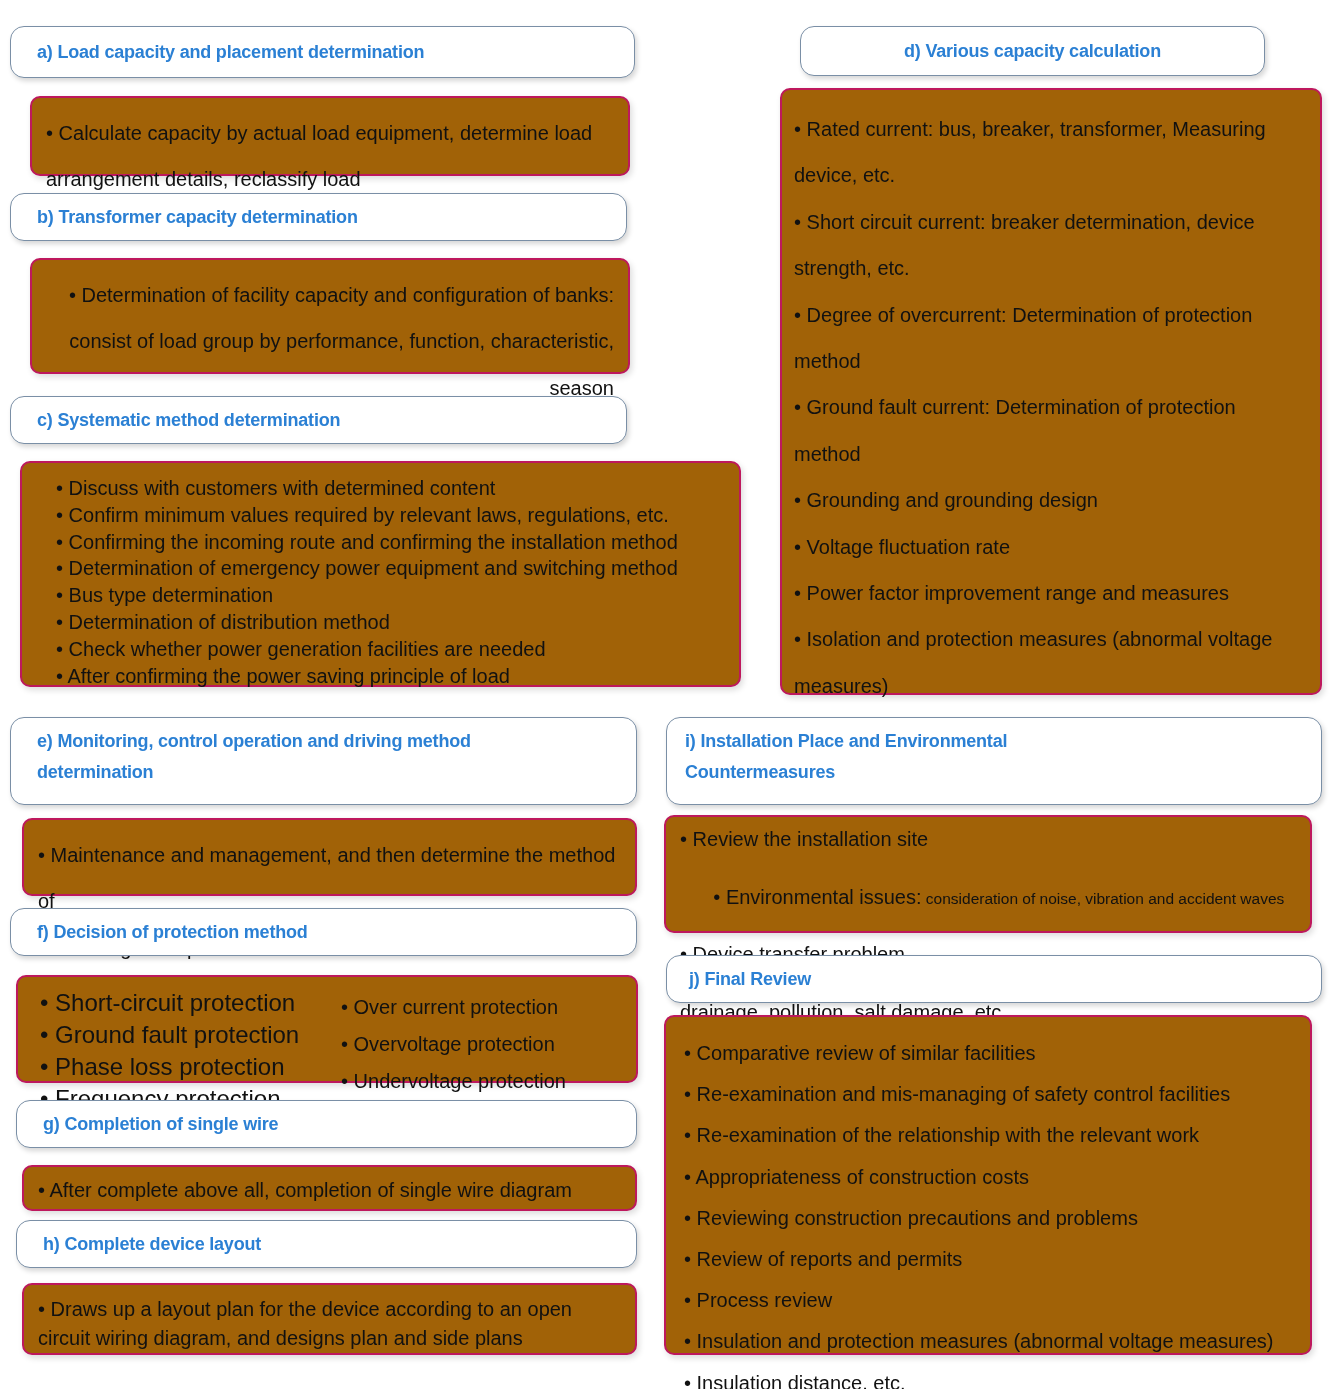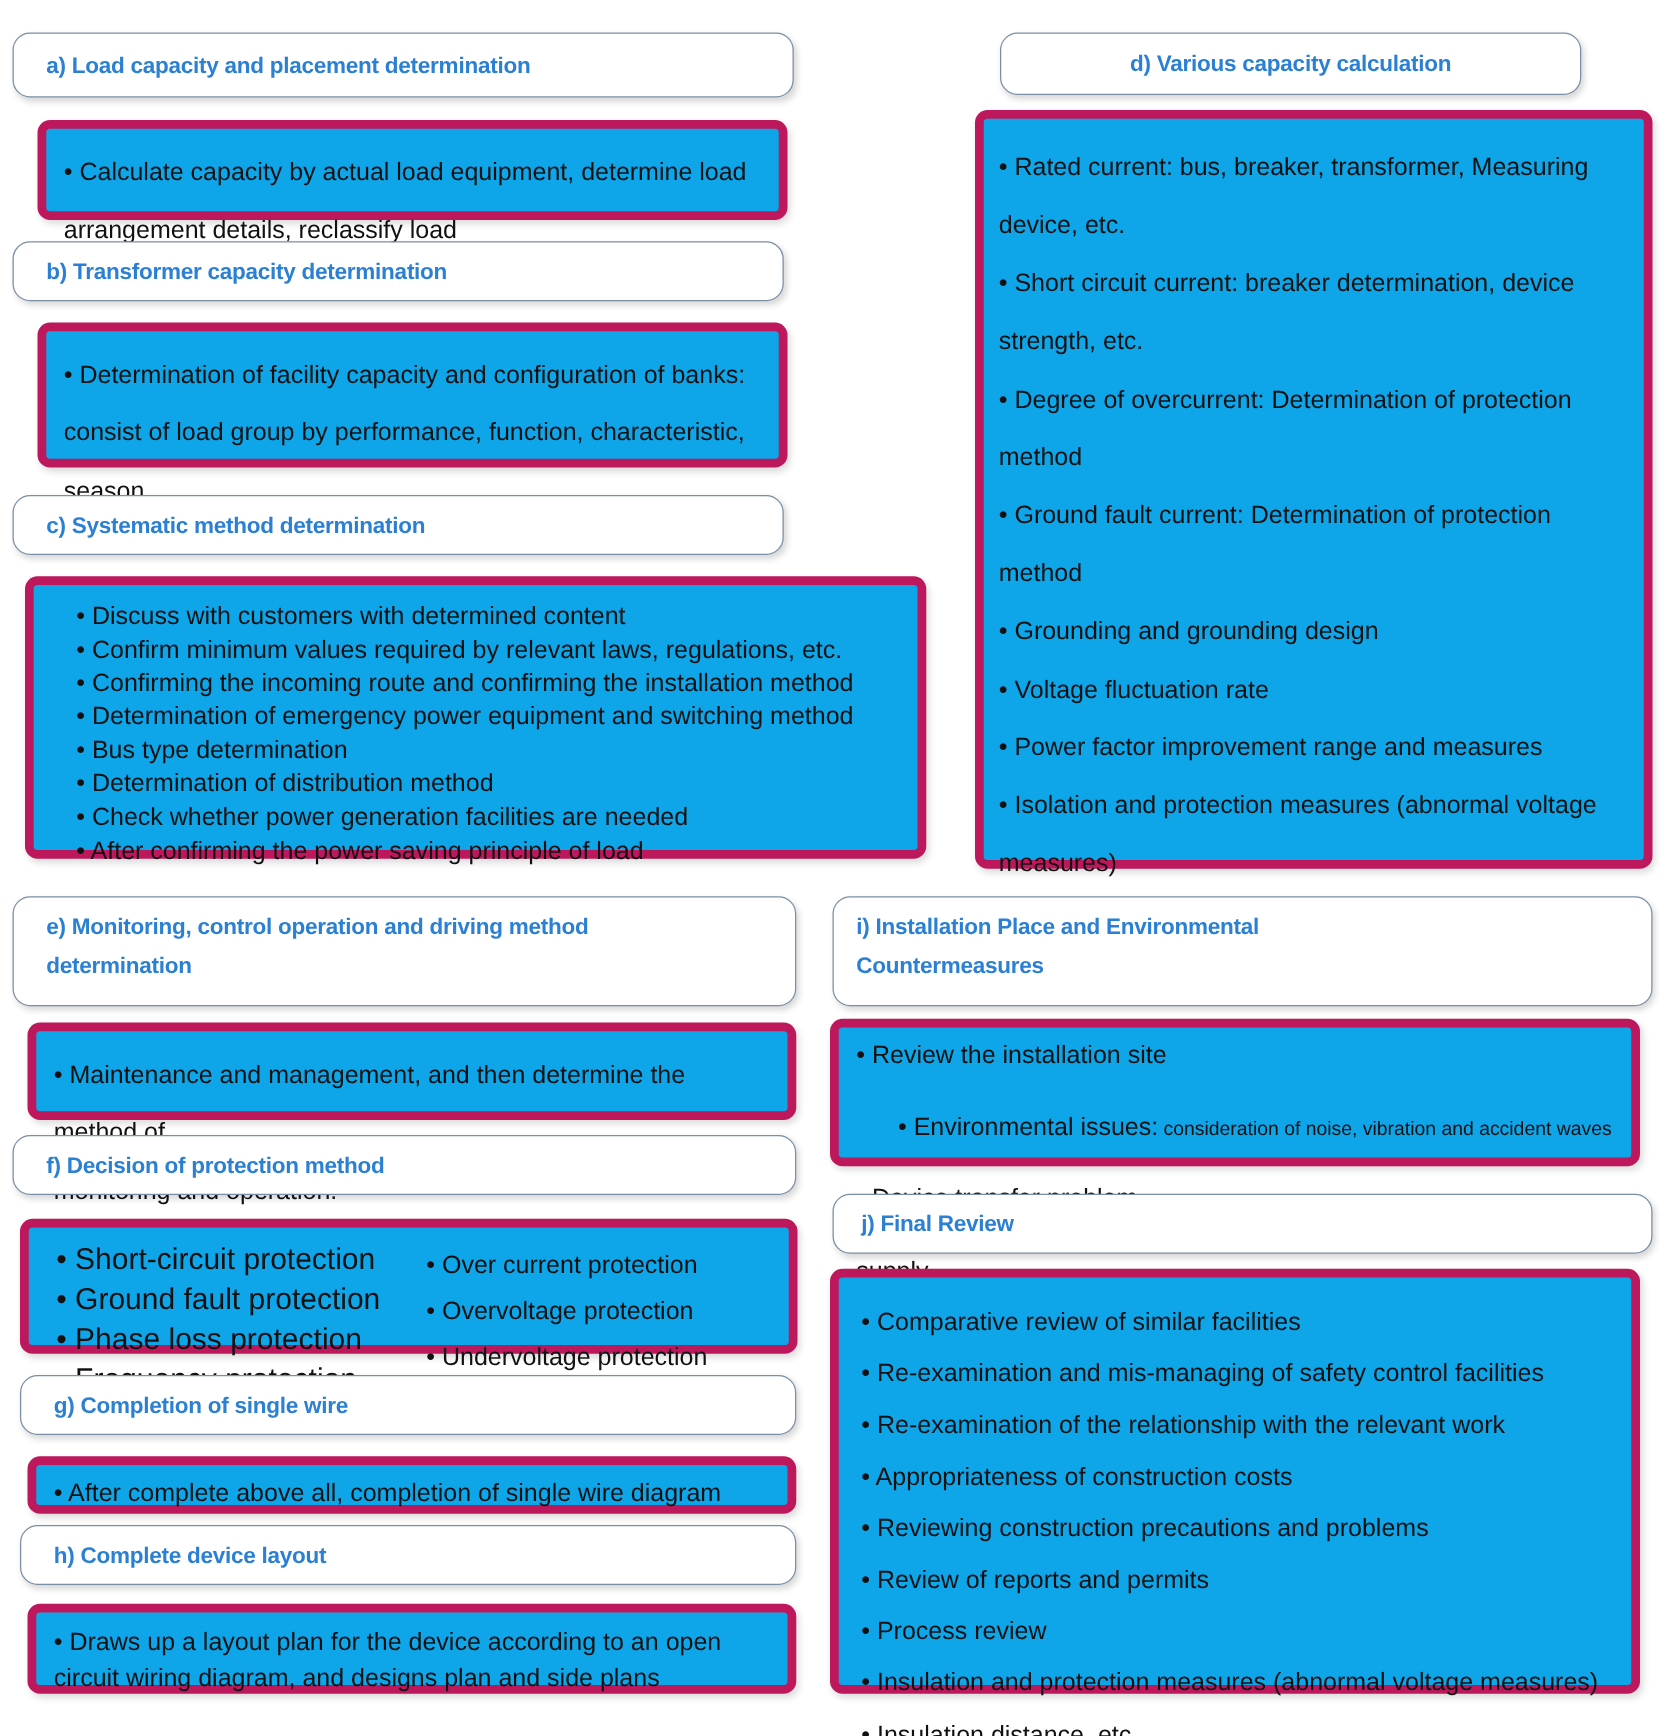--- a/index.html
+++ b/index.html
@@ -40,23 +40,23 @@
     font-weight: bold;
     font-size: 18px;
     line-height: 1.72;
     letter-spacing: -0.2px;
     white-space: pre-line;
   }
 
   
   .body-box {
     position: absolute;
-    border: 7px solid #be185d;
+    border: 2px solid #be185d;
     border-radius: 10px;
-    background: #0ea5e9;
+    background: #a16207;
     box-shadow: 2px 3px 6px rgba(0,0,0,0.14);
     padding: 12px 14px 12px 14px;
   }
   .body-box .line {
     font-size: 20px;
     color: #111111;
     white-space: pre-wrap;
   }
 
   
@@ -89,21 +89,21 @@
     <span class="title">a) Load capacity and placement determination</span>
   </div>
   <div class="body-box sp-wide" style="left:30px; top:96px; width:600px; height:80px;">
     <div class="line">• Calculate capacity by actual load equipment, determine load</div>
     <div class="line">arrangement details, reclassify load</div>
   </div>
 
   <div class="hdr" style="left:10px; top:193px; width:617px; height:48px;">
     <span class="title">b) Transformer capacity determination</span>
   </div>
-  <div class="body-box sp-wide" style="left:30px; top:258px; width:600px; height:116px;">
+  <div class="body-box sp-wide" style="left:30px; top:258px; width:600px; height:116px;text-align:right;">
     <div class="line">• Determination of facility capacity and configuration of banks:</div>
     <div class="line">consist of load group by performance, function, characteristic,</div>
     <div class="line">season</div>
   </div>
 
   <div class="hdr" style="left:10px; top:396px; width:617px; height:48px;">
     <span class="title">c) Systematic method determination</span>
   </div>
   <div class="body-box sp-tight indent-12" style="left:20px; top:461px; width:721px; height:226px;">
     <div class="line">• Discuss with customers with determined content</div>

